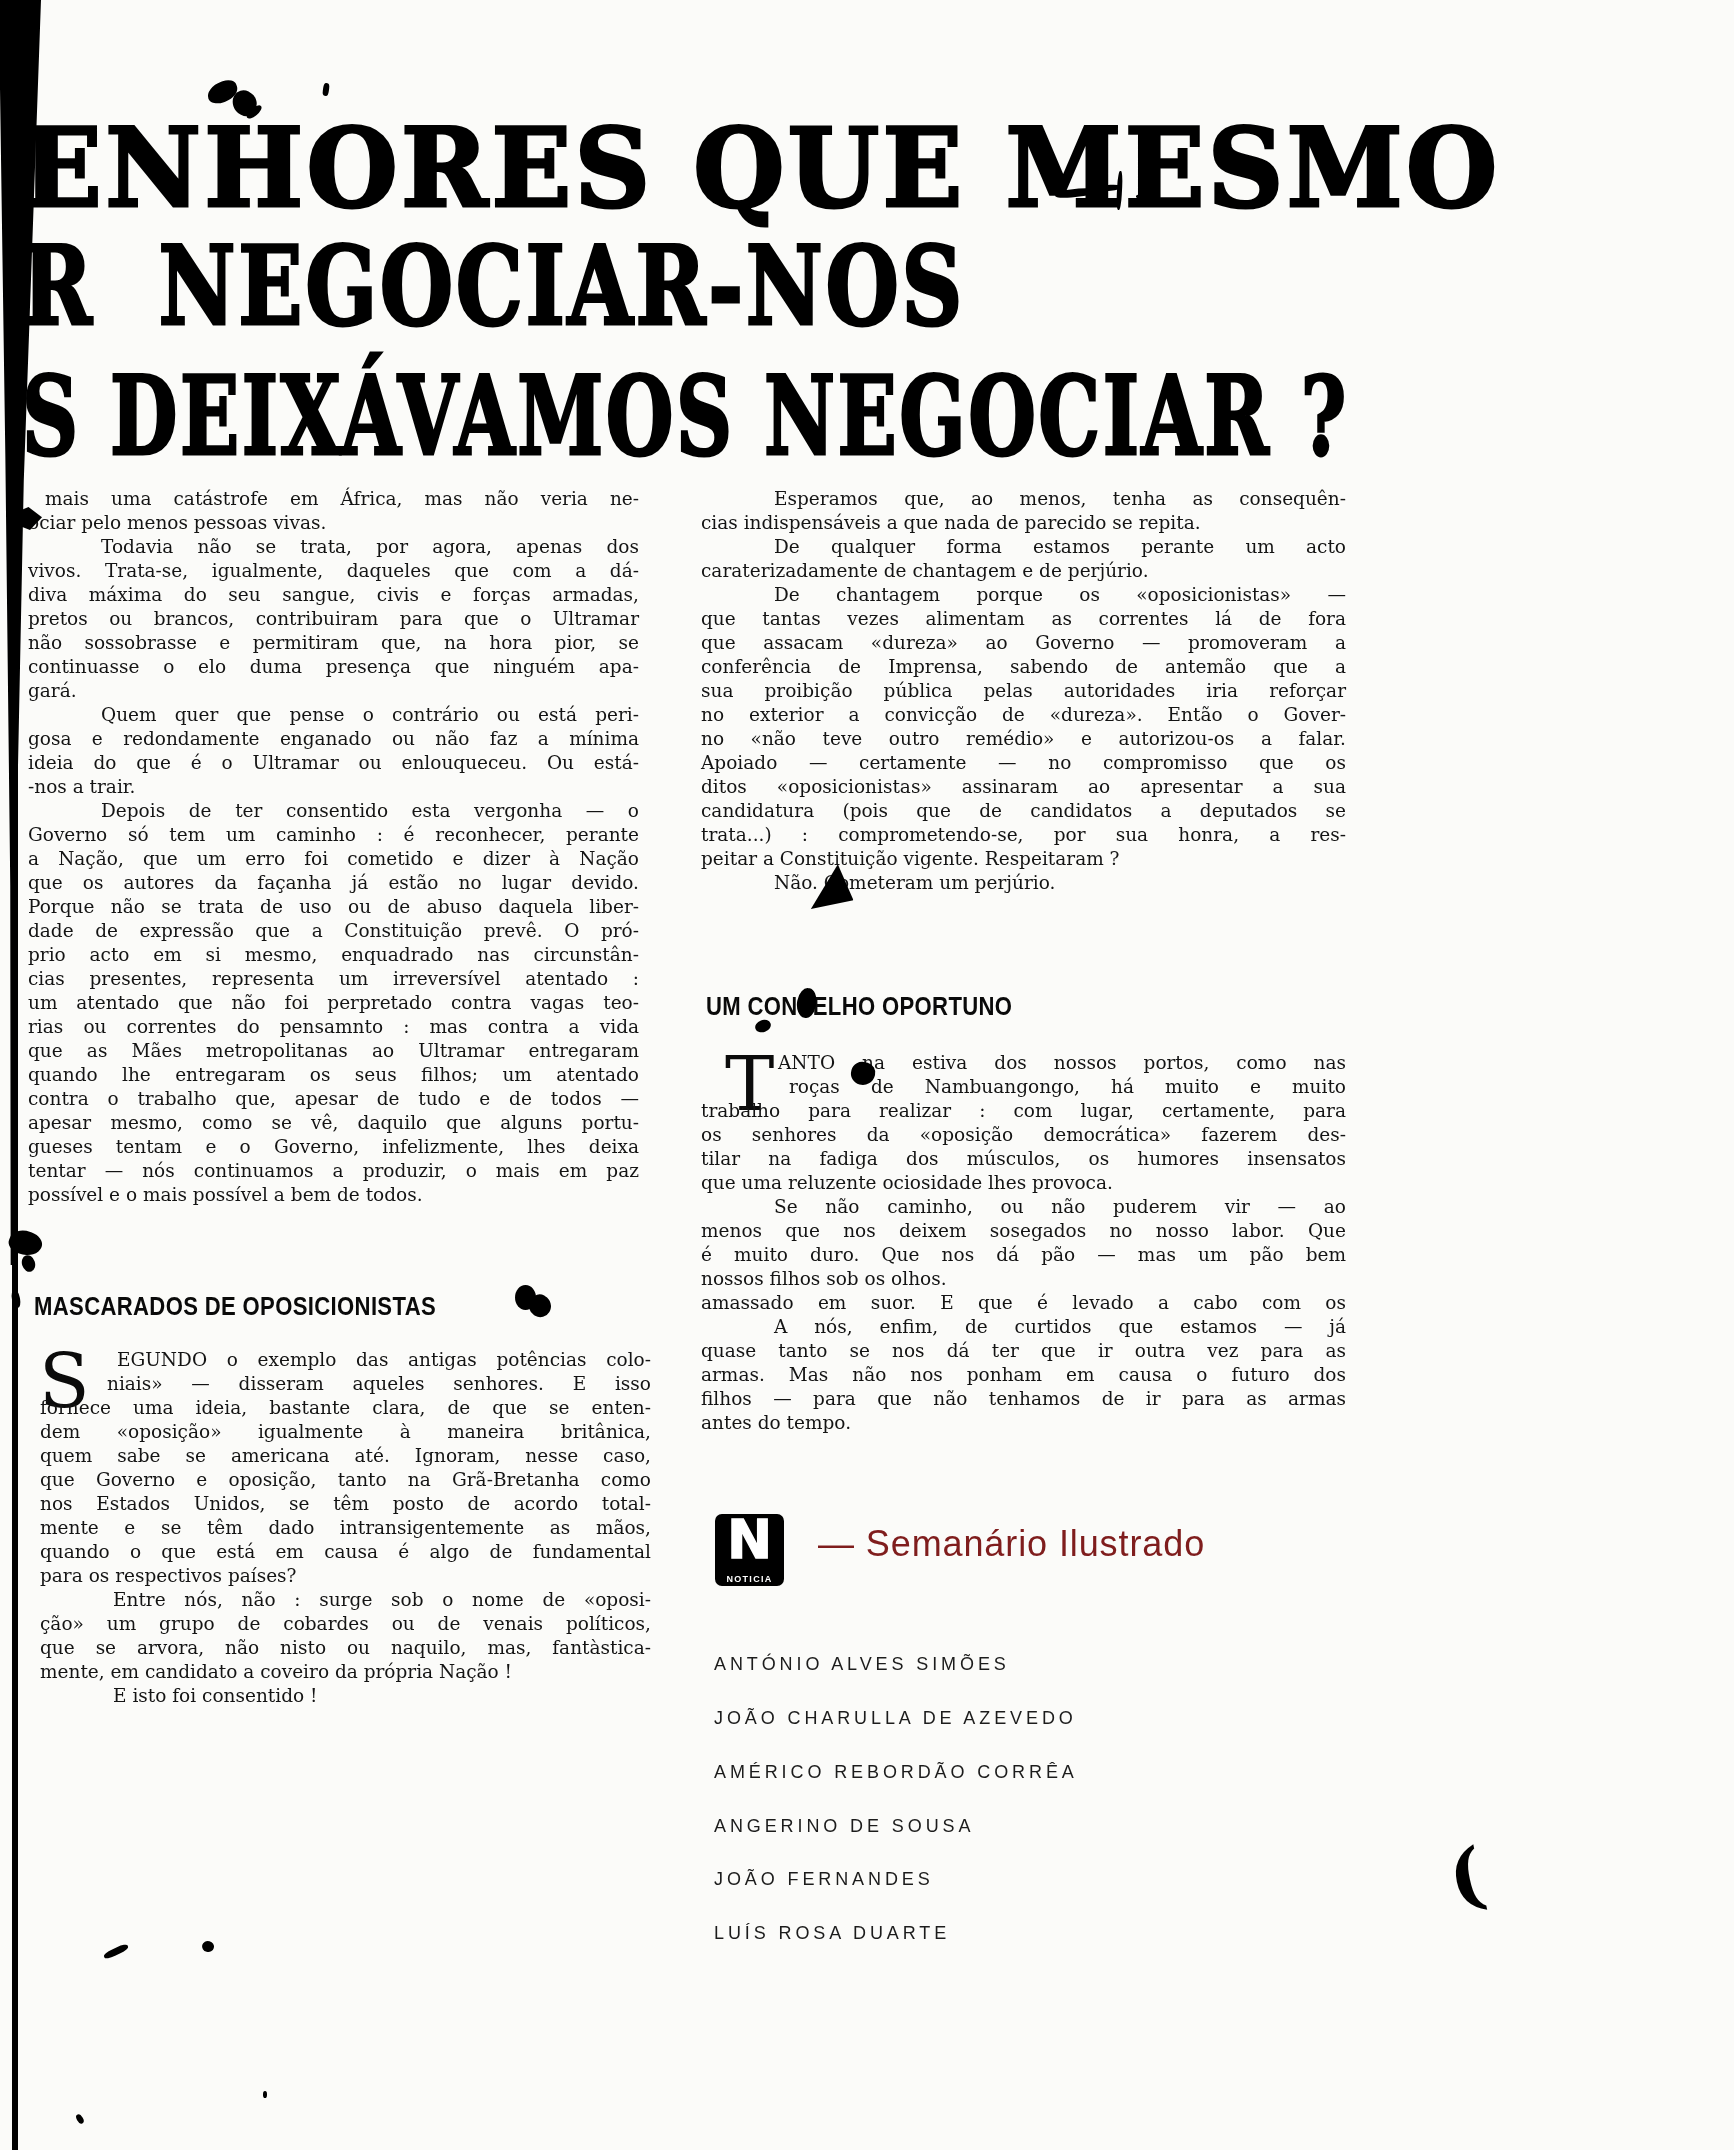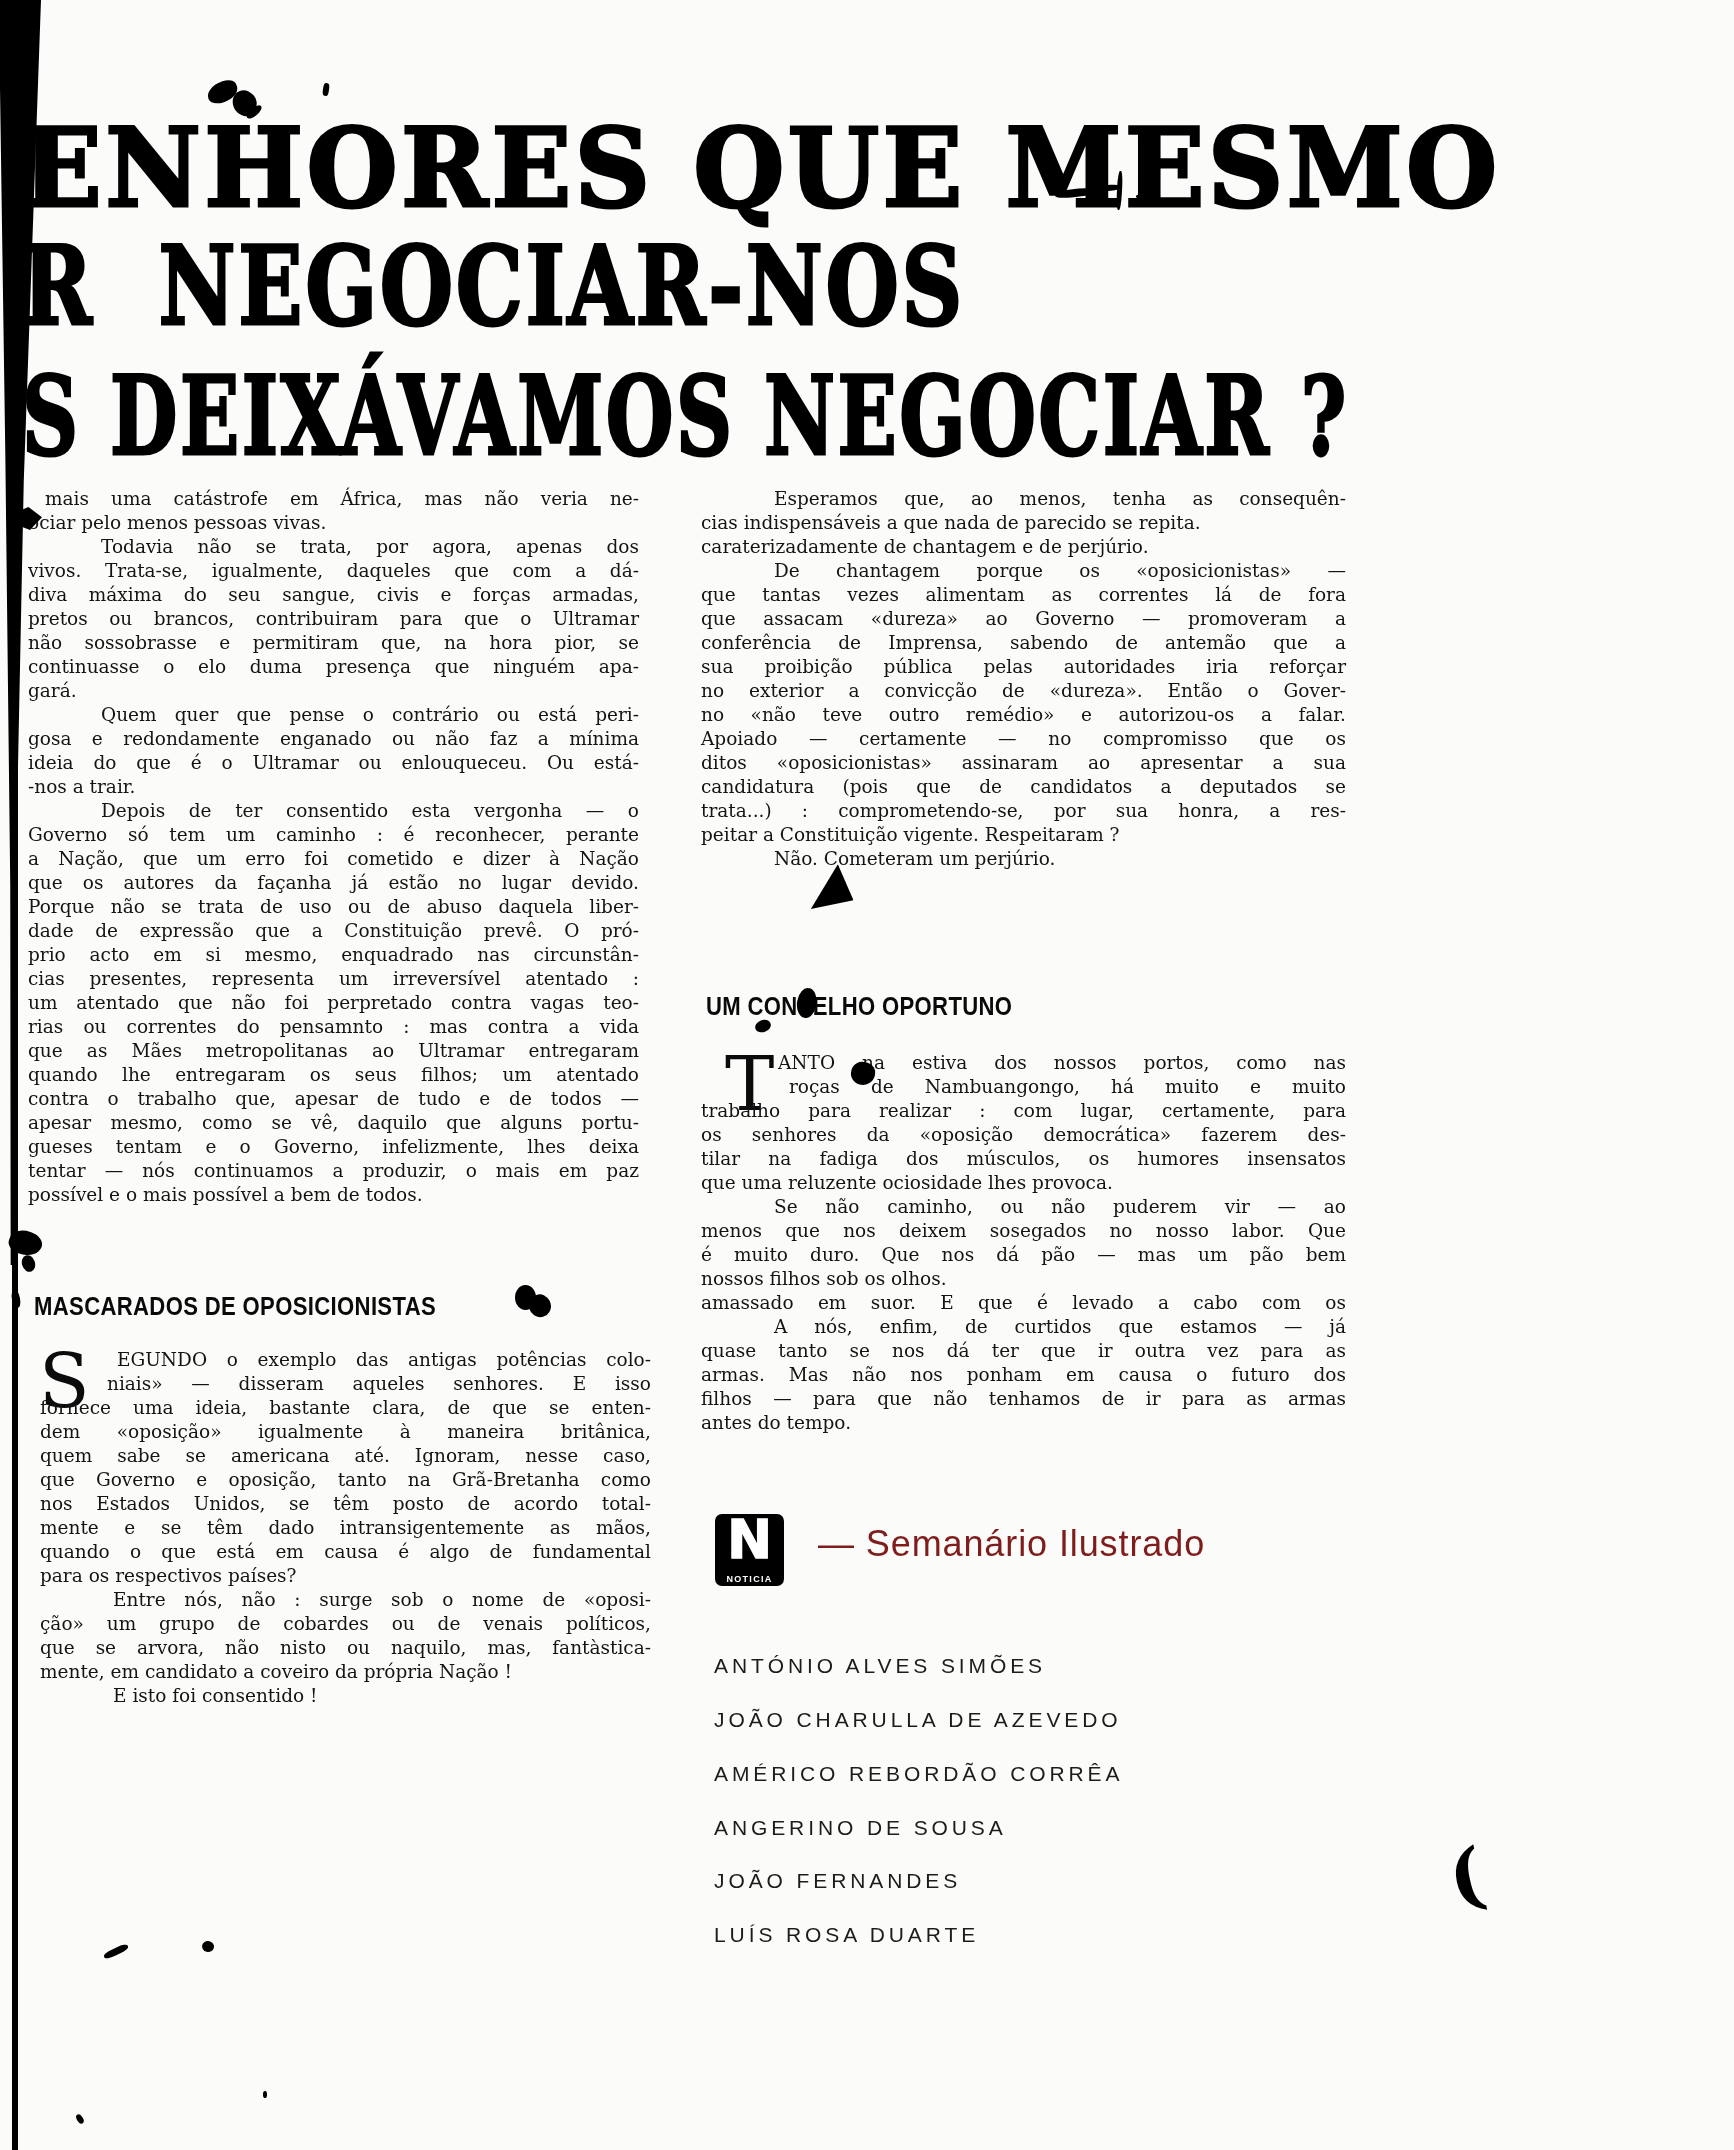--- a/index.html
+++ b/index.html
@@ -34,21 +34,21 @@
   
   .logo{position:absolute;left:715px;top:1514px;width:69px;height:72px;background:#000;border-radius:6.9px;}
   .logo .n{position:absolute;top:-6px;left:0;right:0;text-align:center;
            font-family:"DejaVu Sans",sans-serif;font-weight:700;font-size:54px;color:#fff;
            -webkit-text-stroke:1.3px #fff;}
   .logo .cap{position:absolute;bottom:1.7px;left:0;right:0;text-align:center;color:#fff;
              font-family:"Liberation Sans",sans-serif;font-weight:700;font-size:9px;letter-spacing:1.3px;}
   .tagline{position:absolute;left:818px;top:1523px;font-family:"Liberation Sans",sans-serif;
            font-weight:400;font-size:36px;color:#7f1d1d;letter-spacing:0.9px;white-space:nowrap;}
   .name{position:absolute;left:714px;font-family:"Liberation Sans",sans-serif;font-weight:400;
-        font-size:21px;letter-spacing:3.9px;color:#1c1c1c;white-space:nowrap;}
+        font-size:18px;letter-spacing:3.9px;color:#1c1c1c;white-space:nowrap;}
   
   .ink{position:absolute;background:#000;}
   #right-bar{left:1477px;top:55px;width:41px;height:1265px;background:#000;
              clip-path:polygon(0% 0%,100% 0%,58% 38%,38% 70%,31% 100%,26% 100%,25% 70%,13% 36%,0% 7%);}
   .crescent{position:absolute;left:1449px;top:1833px;font-family:"DejaVu Serif",serif;font-weight:700;
             font-size:73px;color:#000;transform:rotate(-12deg);}
 </style>
 </head>
 <body>
 
@@ -125,20 +125,21 @@
         <div class="tline lastline" style="padding-left: 73px;">E isto foi consentido !</div>
       </div>
     </div>
 
   <div class="col" id="right-intro">
       <div class="para">
         <div class="tline" style="padding-left: 73px;">Esperamos que, ao menos, tenha as consequên-</div>
         <div class="tline lastline">cias indispensáveis a que nada de parecido se repita.</div>
       </div>
       <div class="para">
+        <div class="tline" style="padding-left: 73px;">De qualquer forma estamos perante um acto</div>
         <div class="tline lastline">caraterizadamente de chantagem e de perjúrio.</div>
       </div>
       <div class="para">
         <div class="tline" style="padding-left: 73px;">De chantagem porque os «oposicionistas» —</div>
         <div class="tline">que tantas vezes alimentam as correntes lá de fora</div>
         <div class="tline">que assacam «dureza» ao Governo — promoveram a</div>
         <div class="tline">conferência de Imprensa, sabendo de antemão que a</div>
         <div class="tline">sua proibição pública pelas autoridades iria reforçar</div>
         <div class="tline">no exterior a convicção de «dureza». Então o Gover-</div>
         <div class="tline">no «não teve outro remédio» e autorizou-os a falar.</div>

